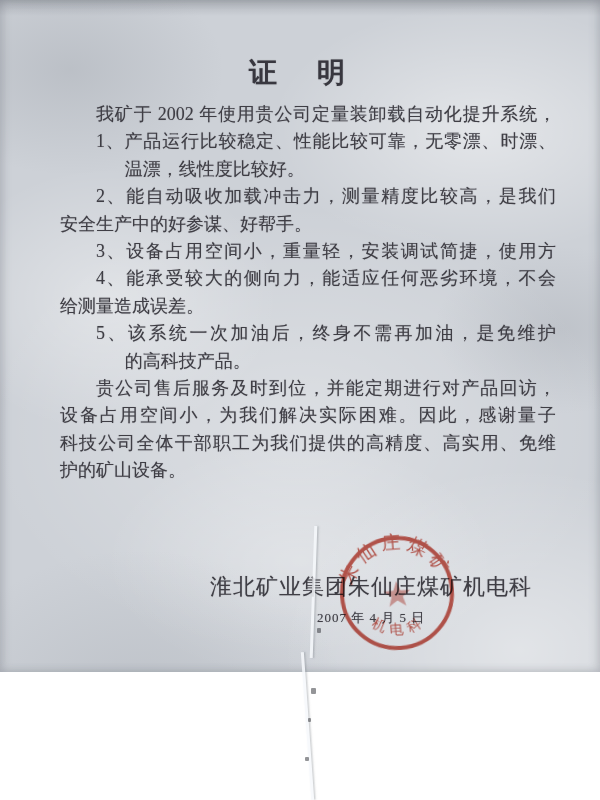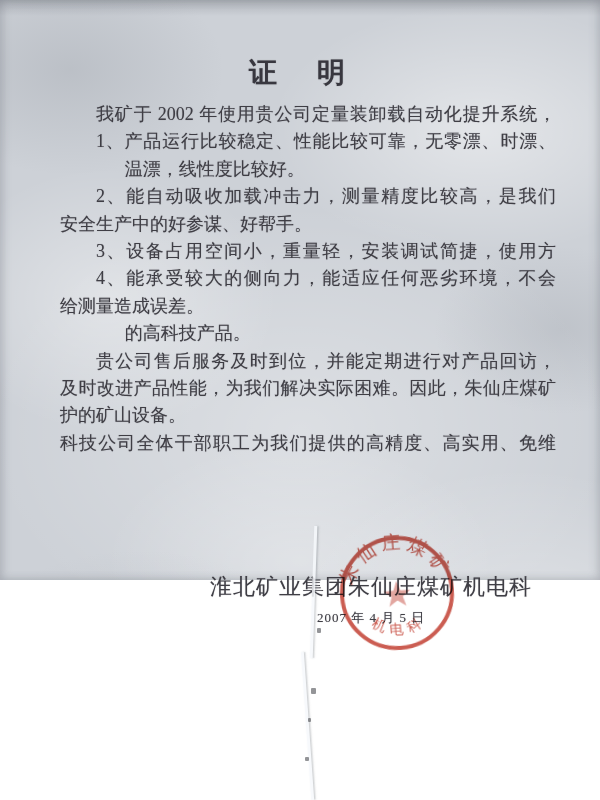--- a/index.html
+++ b/index.html
@@ -1,21 +1,21 @@
 <!DOCTYPE html>
 <html><head>
 <meta charset="utf-8">
 <style>
   * { margin: 0; padding: 0; box-sizing: border-box; }
   html, body { width: 600px; height: 800px; overflow: hidden; }
   body { font-family: "Liberation Serif", "DejaVu Serif", serif; }
 
   .paper {
     position: relative;
-    width: 600px; height: 580px;
+    width: 600px; height: 672px;
     background:
       radial-gradient(ellipse 300px 180px at 480px 130px, rgba(255,255,255,.45), transparent 70%),
       radial-gradient(ellipse 240px 190px at 110px 300px, rgba(255,255,255,.38), transparent 70%),
       radial-gradient(ellipse 220px 150px at 70px 70px,  rgba(125,131,140,.22), transparent 70%),
       radial-gradient(ellipse 180px 120px at 560px 330px, rgba(125,131,140,.18), transparent 70%),
       radial-gradient(ellipse 340px 260px at 520px 650px, rgba(255,255,255,.42), transparent 70%),
       radial-gradient(ellipse 300px 230px at 140px 710px, rgba(125,131,140,.20), transparent 70%),
       radial-gradient(ellipse 260px 160px at 300px 560px, rgba(255,255,255,.30), transparent 75%),
       radial-gradient(ellipse 420px 300px at 300px 430px, rgba(255,255,255,.30), transparent 75%),
       linear-gradient(180deg, #aeb2b9 0px, #cdd1d7 16px, #cdd1d7 778px, #b2b6bd 800px);
@@ -86,25 +86,26 @@
 
   <div class="body">
     <div class="line indent full">我矿于 2002 年使用贵公司定量装卸载自动化提升系统，</div>
     <div class="line indent full">1、产品运行比较稳定、性能比较可靠，无零漂、时漂、</div>
     <div class="line hang">温漂，线性度比较好。</div>
     <div class="line indent full">2、能自动吸收加载冲击力，测量精度比较高，是我们</div>
     <div class="line">安全生产中的好参谋、好帮手。</div>
     <div class="line indent full">3、设备占用空间小，重量轻，安装调试简捷，使用方</div>
     <div class="line indent full">4、能承受较大的侧向力，能适应任何恶劣环境，不会</div>
     <div class="line">给测量造成误差。</div>
+    <div class="line indent full">5、该系统一次加油后，终身不需再加油，是免维护</div>
     <div class="line hang">的高科技产品。</div>
     <div class="line indent full">贵公司售后服务及时到位，并能定期进行对产品回访，</div>
-    <div class="line full">及时改进产品性能，为我们解决实际困难。因此，朱仙庄煤矿</div>
+    <div class="line full">设备占用空间小，为我们解决实际困难。因此，感谢量子</div>
+    <div class="line full">科技公司全体干部职工为我们提供的高精度、高实用、免维</div>
     <div class="line">护的矿山设备。</div>
-    <div class="line full">科技公司全体干部职工为我们提供的高精度、高实用、免维</div>
   </div>
 
   <div class="sig-block">
     <div class="signature">淮北矿业集团朱仙庄煤矿机电科</div>
     <div class="sig-date">2007 年 4 月 5 日</div>
   </div>
 
   <svg class="stamp" viewBox="0 0 120 120" xmlns="http://www.w3.org/2000/svg">
     <circle cx="60" cy="60" r="55" fill="none" stroke="#c0392b" stroke-width="4"></circle>
     <polygon points="60,48 63.5,57.5 73.4,57.7 65.6,63.7 68.5,73.2 60,67.5 51.5,73.2 54.4,63.7 46.6,57.7 56.5,57.5" fill="#c0392b" opacity="0.55"></polygon>

